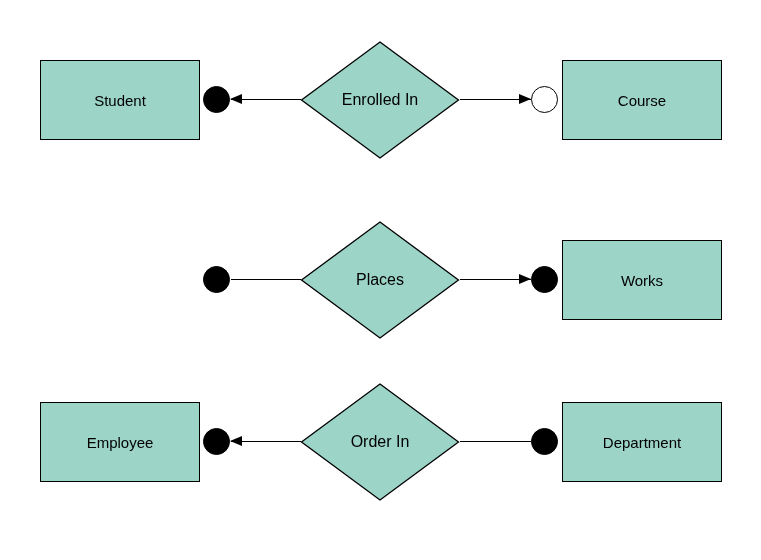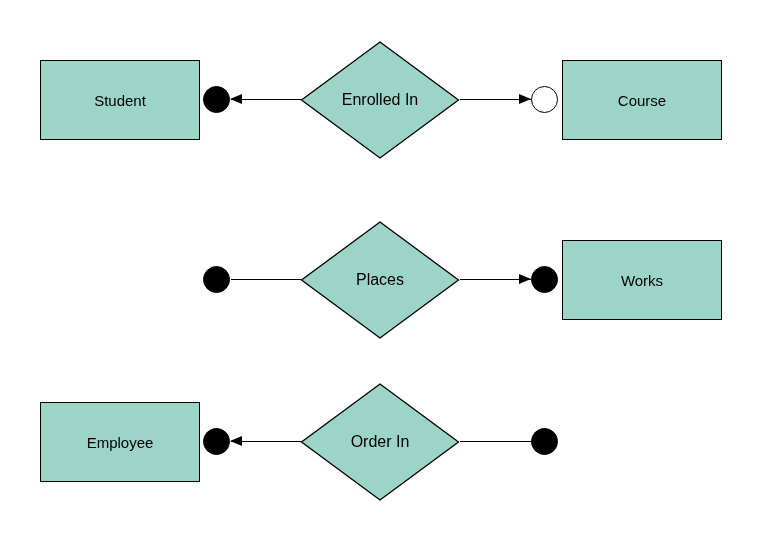--- a/index.html
+++ b/index.html
@@ -133,15 +133,18 @@
     <div class="arrowhead left" style="display: block;"></div>
     <div class="diamond-wrap">
       <svg width="160" height="118" viewBox="0 0 160 118" aria-hidden="true">
         <polygon points="80,1 158.5,59 80,117 1.5,59"></polygon>
       </svg>
       <div class="diamond-label">Order In</div>
     </div>
     <div class="connector right"></div>
 
     <div class="terminal right filled"></div>
+    <div class="entity right">
+      <span>Department</span>
+    </div>
   </div>
 
 </div>
 
 </body></html>

